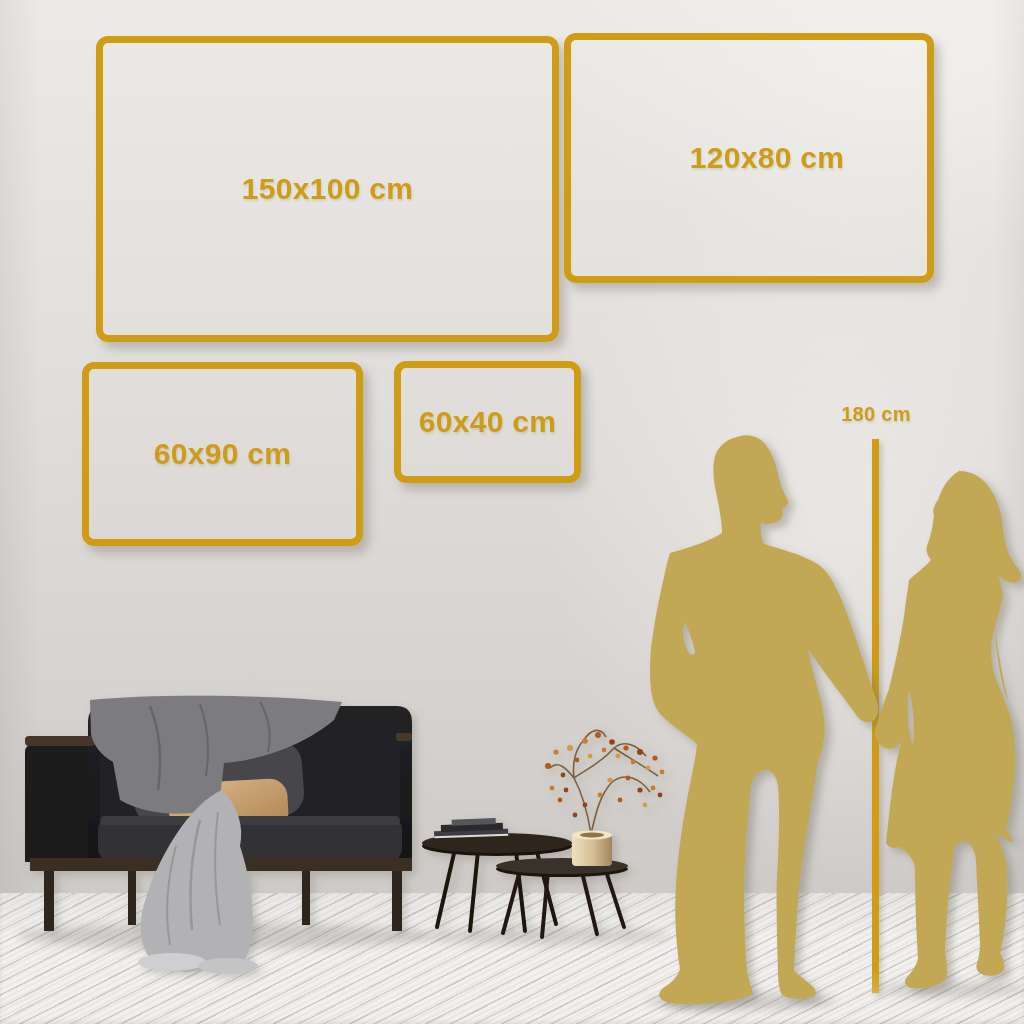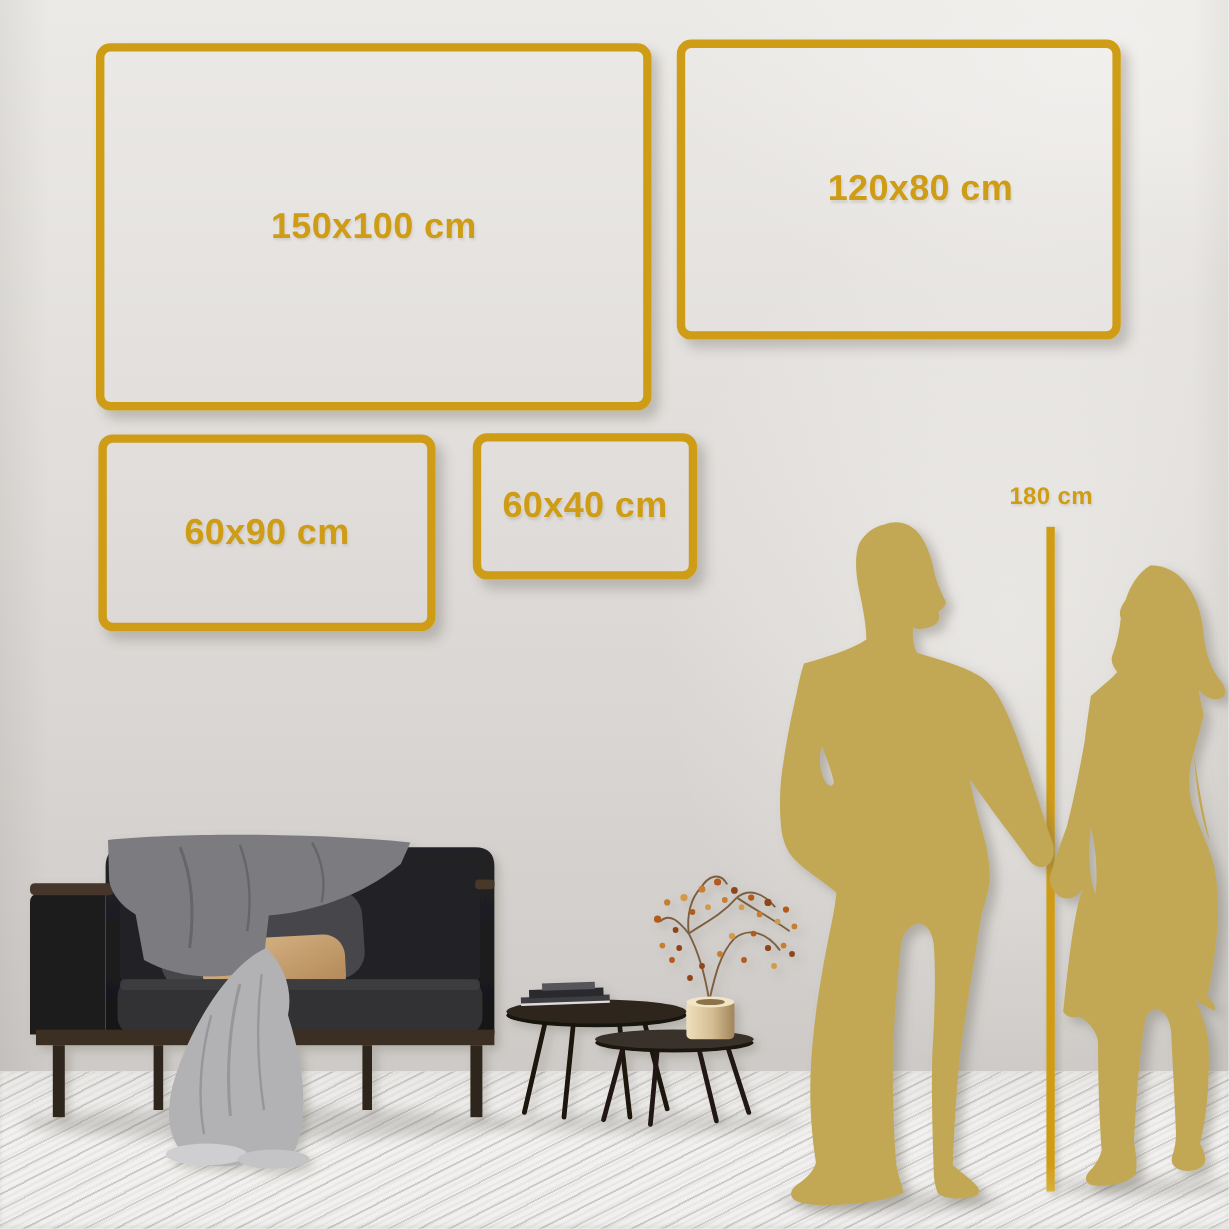--- a/index.html
+++ b/index.html
@@ -35,23 +35,23 @@
     display:flex;align-items:center;justify-content:center;
   }
   .frame-label{
     color:var(--gold);font-weight:700;font-size:30px;letter-spacing:.3px;white-space:nowrap;
     text-shadow:1px 2px 2px rgba(120,110,90,0.18);
   }
   .frame-label.above{
     position:absolute;bottom:calc(100% + 9px);left:50%;
     transform:translateX(-50%) translateX(22px);
   }
-  #frame-150x100{left:80px;top:36px;width:463px;height:306px;}
+  #frame-150x100{left:96px;top:36px;width:463px;height:306px;}
   #frame-120x80{left:564px;top:33px;width:370px;height:250px;padding-left:36px;}
-  #frame-60x90{left:82px;top:362px;width:281px;height:164px;}
+  #frame-60x90{left:82px;top:362px;width:281px;height:184px;}
   #frame-60x40{left:394px;top:361px;width:187px;height:122px;}
   #frame-30x20{left:592px;top:364px;width:96px;height:70px;border-radius:9px;}
   
   .height-label{
     position:absolute;left:876px;top:403px;transform:translateX(-50%);
     color:var(--gold);font-weight:700;font-size:20px;letter-spacing:.3px;white-space:nowrap;
     text-shadow:1px 2px 2px rgba(120,110,90,0.18);
   }
   .height-line{
     position:absolute;left:872px;top:439px;width:7px;height:554px;

